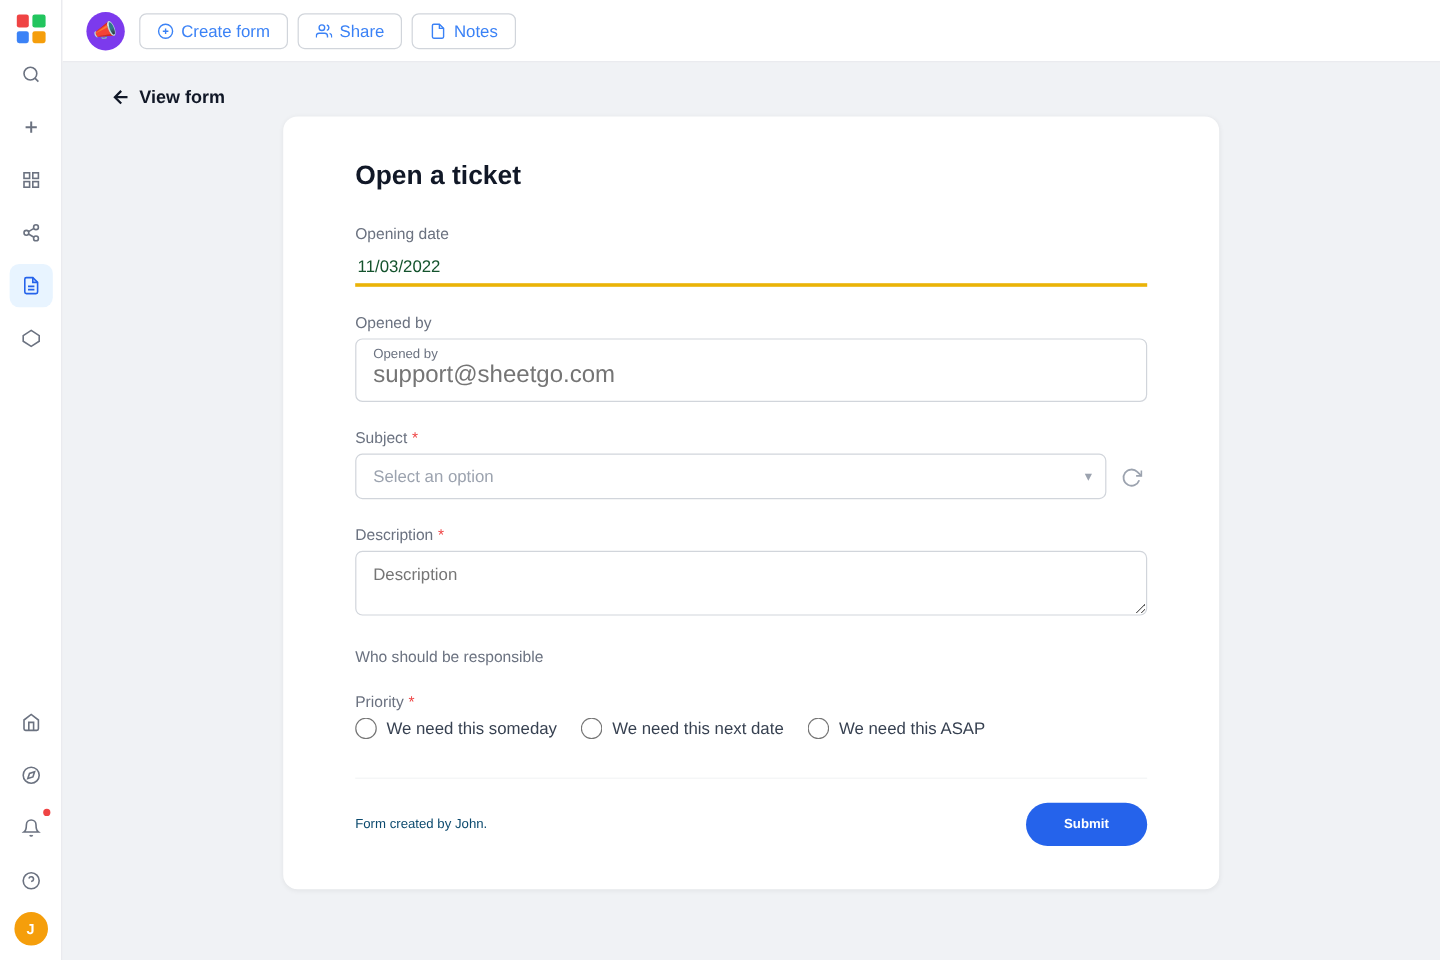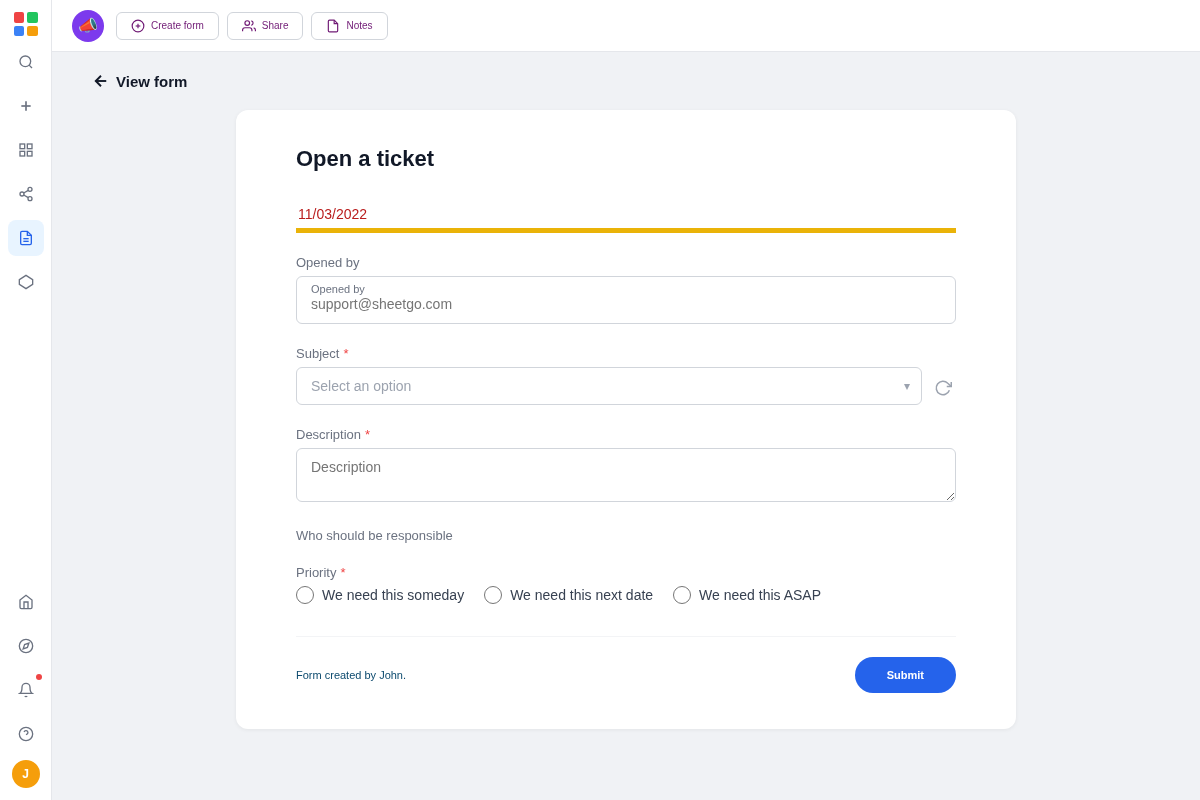--- a/index.html
+++ b/index.html
@@ -64,37 +64,37 @@
     .header-title-group { flex: 1; }
     .header-title { font-size: 15px; font-weight: 600; color: #111827; }
     .header-subtitle { font-size: 12px; color: #6b7280; }
     .header-actions { display: flex; gap: 8px; align-items: center; }
     .header-btn {
       display: flex; align-items: center; gap: 6px;
       padding: 6px 14px;
       border: 1px solid #d1d5db;
       border-radius: 6px;
       background: #fff;
-      font-size: 10px;
-      color: #701a75;
+      font-size: 14px;
+      color: #3b82f6;
       cursor: pointer;
       font-family: inherit;
       justify-content: space-between;
     }
     .header-btn svg { width: 14px; height: 14px; }
 
     
     .page-content {
       flex: 1;
       overflow-y: auto;
       padding: 20px 40px;
     }
     .page-nav {
       display: flex; align-items: center; gap: 10px;
-      margin-bottom: 20px;
+      margin-bottom: 7px;
     }
     .back-btn {
       display: flex; align-items: center; gap: 6px;
       background: none; border: none;
       font-size: 15px; font-weight: 600; color: #111827;
       cursor: pointer; font-family: inherit;
     }
 
     
     .form-card {
@@ -116,42 +116,42 @@
     }
     .field-label {
       font-size: 13px; font-weight: 500; color: #6b7280;
       margin-bottom: 6px;
       display: flex; align-items: center; gap: 4px;
     }
     .field-label .required { color: #ef4444; font-size: 13px; }
 
     .field-input {
       width: 100%;
-      border: none; border-bottom: 5px solid #eab308;
+      border: none; border-bottom: 3px solid #eab308;
       padding: 6px 2px;
-      font-size: 14px; color: #b91c1c;
+      font-size: 14px; color: #14532d;
       background: transparent;
       outline: none;
       font-family: inherit;
     }
 
     .outlined-wrapper {
       position: relative;
       border: 1px solid #d1d5db;
       border-radius: 6px;
       padding: 18px 14px 10px;
     }
     .outlined-wrapper .floating-label {
       position: absolute;
       top: 6px; left: 14px;
       font-size: 11px; color: #6b7280;
     }
     .outlined-wrapper input {
       width: 100%; border: none; outline: none;
-      font-size: 14px; color: #374151;
+      font-size: 20px; color: #374151;
       background: transparent;
       font-family: inherit;
     }
 
     
     .select-row {
       display: flex; align-items: flex-end; gap: 8px;
     }
     .select-wrapper {
       flex: 1; position: relative;
@@ -373,20 +373,21 @@
             <polyline points="12,19 5,12 12,5"></polyline>
           </svg>
         <span>View form</span>
       </button>
     </div>
 
     <div class="form-card">
       <h1 class="form-title">Open a ticket</h1>
 
       <div class="field-group">
+        <div class="field-label">Opening date</div>
         <input class="field-input" type="text" value="11/03/2022" style="">
       </div>
 
       <div class="field-group">
         <div class="field-label">Opened by</div>
         <div class="outlined-wrapper">
           <span class="floating-label">Opened by</span>
           <input type="text" placeholder="support@sheetgo.com" style="">
         </div>
       </div>

